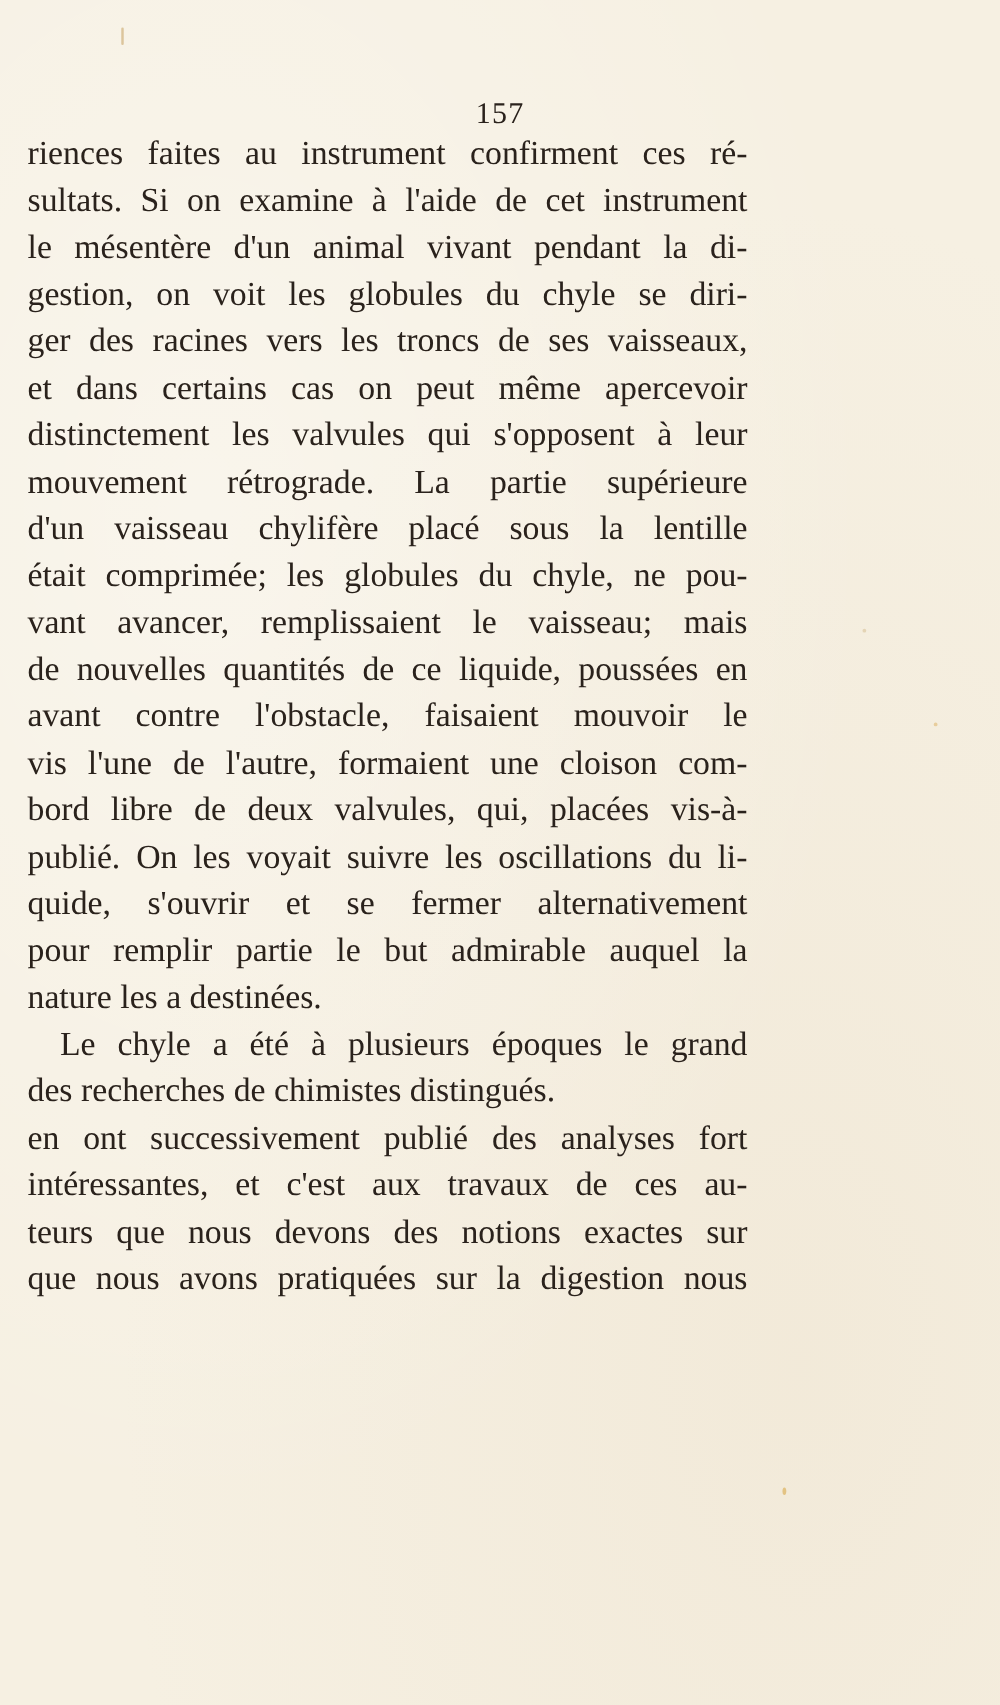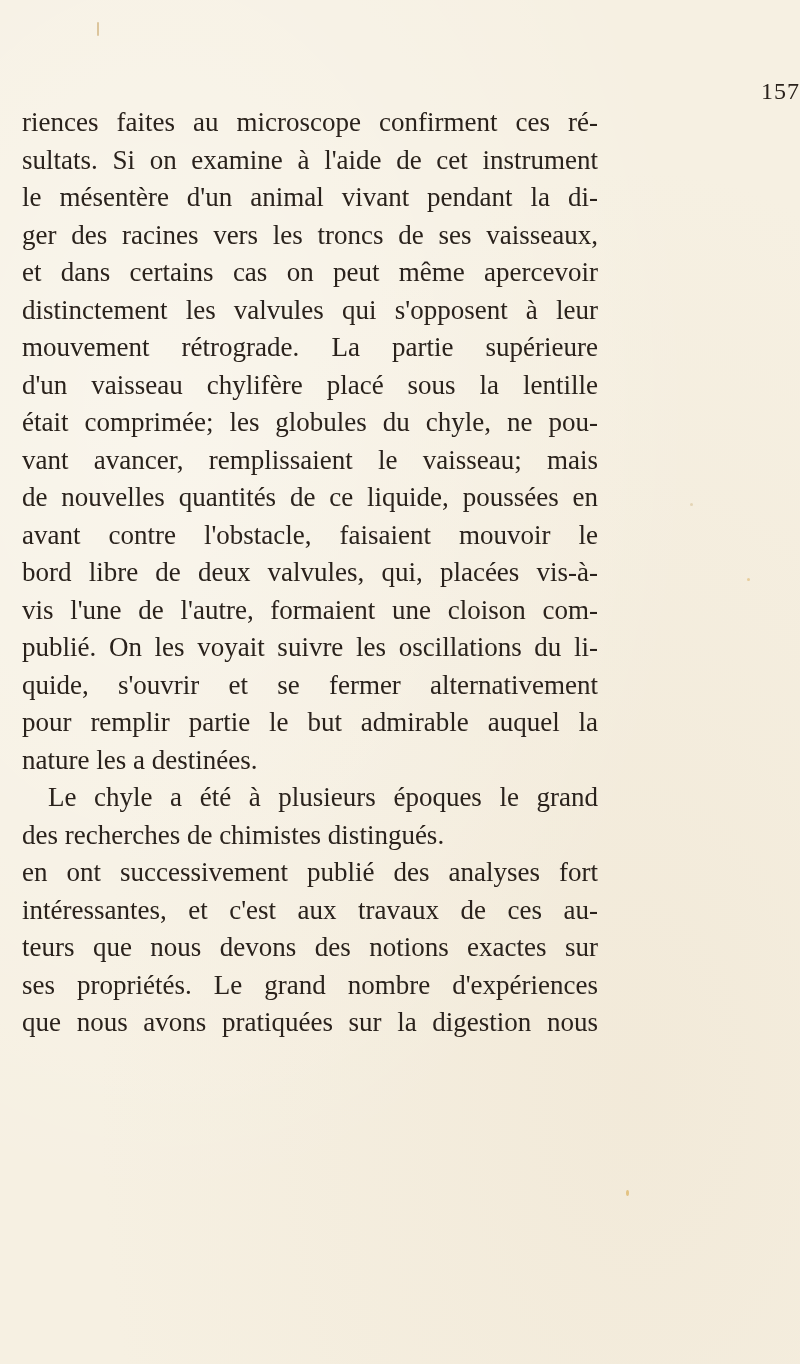--- a/index.html
+++ b/index.html
@@ -22,21 +22,21 @@
       background:
         radial-gradient(ellipse at 20% 30%, rgba(255,255,255,0.35), rgba(255,255,255,0) 60%),
         radial-gradient(ellipse at 80% 80%, rgba(230,215,190,0.25), rgba(255,255,255,0) 60%),
         #f6f0e2;
     }
     .folio {
       position: absolute;
       top: 78px;
       left: 0;
       width: 800px;
-      text-align: right;
+      text-align: center;
       font-size: 24px;
       letter-spacing: 1px;
     }
     .text-block {
       position: absolute;
       left: 22px;
       top: 104px;
       width: 576px;
     }
     .line {
@@ -61,44 +61,44 @@
       opacity: 0.6;
     }
   </style>
 </head>
 <body>
 
 <div class="page">
   <div class="folio">157</div>
 
   <div class="text-block">
-    <span class="line">riences faites au microscope confirment ces ré-</span>
+    <span class="line">riences faites au instrument confirment ces ré-</span>
     <span class="line">sultats. Si on examine à l'aide de cet instrument</span>
     <span class="line">le mésentère d'un animal vivant pendant la di-</span>
+    <span class="line">gestion, on voit les globules du chyle se diri-</span>
     <span class="line">ger des racines vers les troncs de ses vaisseaux,</span>
     <span class="line">et dans certains cas on peut même apercevoir</span>
     <span class="line">distinctement les valvules qui s'opposent à leur</span>
     <span class="line">mouvement rétrograde. La partie supérieure</span>
     <span class="line">d'un vaisseau chylifère placé sous la lentille</span>
     <span class="line">était comprimée; les globules du chyle, ne pou-</span>
     <span class="line">vant avancer, remplissaient le vaisseau; mais</span>
     <span class="line">de nouvelles quantités de ce liquide, poussées en</span>
     <span class="line">avant contre l'obstacle, faisaient mouvoir le</span>
+    <span class="line">vis l'une de l'autre, formaient une cloison com-</span>
     <span class="line">bord libre de deux valvules, qui, placées vis-à-</span>
-    <span class="line">vis l'une de l'autre, formaient une cloison com-</span>
     <span class="line">publié. On les voyait suivre les oscillations du li-</span>
     <span class="line">quide, s'ouvrir et se fermer alternativement</span>
     <span class="line">pour remplir partie le but admirable auquel la</span>
     <span class="line last">nature les a destinées.</span>
     <span class="line indent">Le chyle a été à plusieurs époques le grand</span>
     <span class="line last">des recherches de chimistes distingués.</span>
     <span class="line">en ont successivement publié des analyses fort</span>
     <span class="line">intéressantes, et c'est aux travaux de ces au-</span>
     <span class="line">teurs que nous devons des notions exactes sur</span>
-    <span class="line">ses propriétés. Le grand nombre d'expériences</span>
     <span class="line">que nous avons pratiquées sur la digestion nous</span>
   </div>
 
   <div class="fleck" style="left:97px;top:22px;width:2px;height:14px;border-radius:1px;background:#c9a66b;"></div>
   <div class="fleck" style="left:626px;top:1190px;width:3px;height:6px;background:#d9a84a;"></div>
   <div class="fleck" style="left:690px;top:503px;width:3px;height:3px;"></div>
   <div class="fleck" style="left:747px;top:578px;width:3px;height:3px;background:#e0b870;"></div>
 </div>
 
 </body></html>

